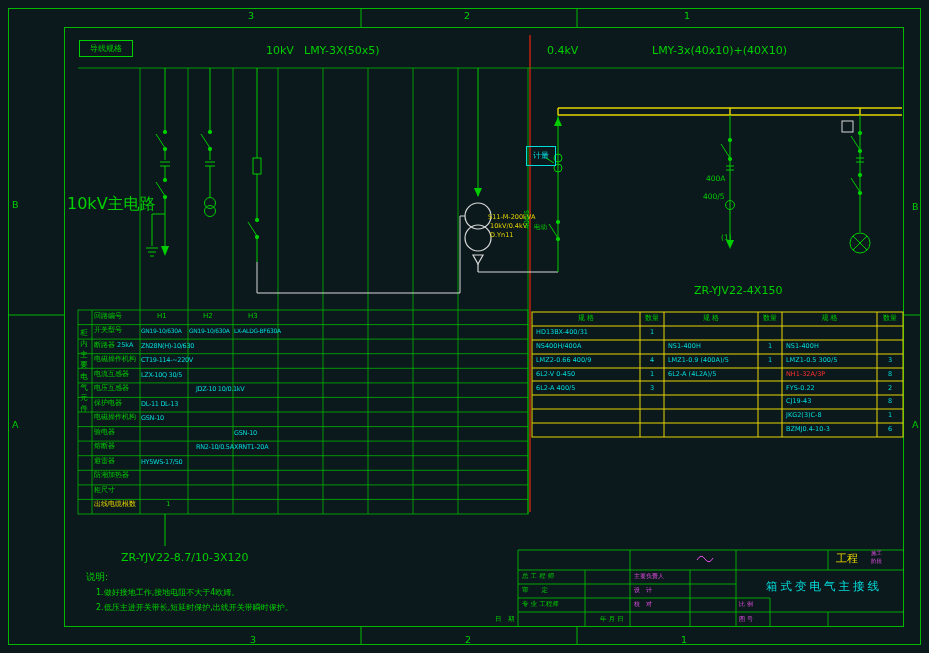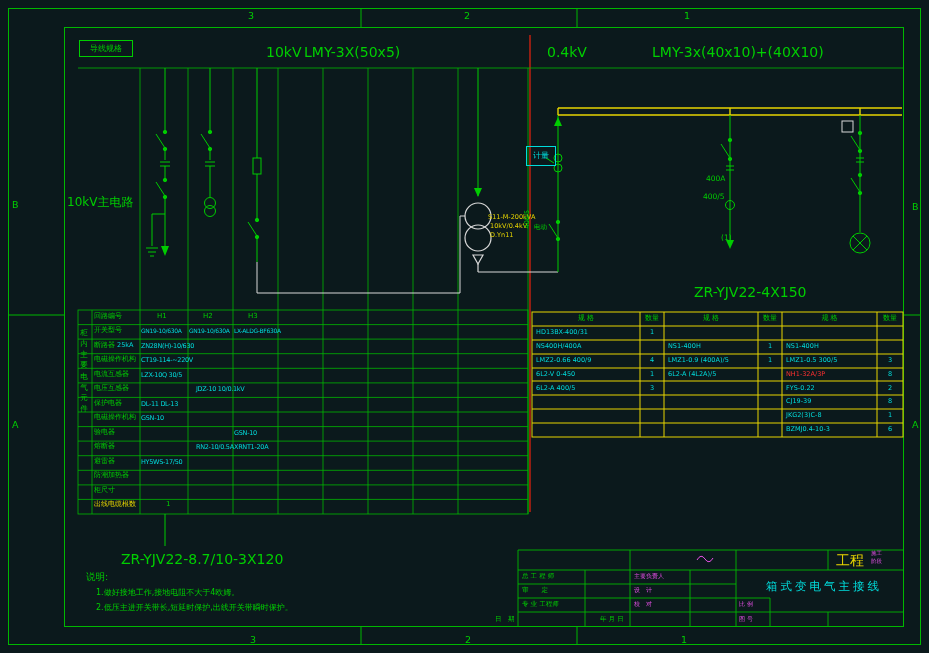--- a/index.html
+++ b/index.html
@@ -4,22 +4,22 @@
 <style>
   *{margin:0;padding:0;box-sizing:border-box}
   html,body{background:#222}
   .canvas{position:relative;width:929px;height:653px;background:#0b191c;overflow:hidden;
           font-family:"DejaVu Sans",sans-serif}
   svg{position:absolute;left:0;top:0}
   .lbl{position:absolute;white-space:nowrap;line-height:1;}
   .green{color:#00cf00}.cyan{color:#00dcdc}.yellow{color:#e8d500}
   .magenta{color:#e44fe4}.red{color:#ff3030}
   .f55{font-size:5.5px}.f6{font-size:6px}.f65{font-size:6.5px}.f7{font-size:7px}
-  .f75{font-size:7.5px}.f8{font-size:8px}.f9{font-size:14px}.f95{font-size:9.5px}
-  .f11{font-size:11.5px}.f12{font-size:12px}
+  .f75{font-size:7.5px}.f8{font-size:8px}.f9{font-size:11px}.f95{font-size:9.5px}
+  .f11{font-size:11.5px}.f12{font-size:16px}
   .box{border:1px solid #00cf00;display:flex;align-items:center;justify-content:center}
   .cybox{border:1px solid #00dcdc;display:flex;align-items:center;justify-content:center}
   .ctr{text-align:center}
   .cond{letter-spacing:-0.3px}
   .vert{writing-mode:vertical-rl;letter-spacing:11px}
   .rot90{transform:rotate(-90deg);transform-origin:0 100%}
   .ttl{letter-spacing:3px}
 </style>
 </head>
 <body>
@@ -332,21 +332,21 @@
   <span class="lbl cyan f65 ctr" style="left:640px;top:371px;width:24px">1</span>
   <span class="lbl cyan f65" style="left:668px;top:371px">6L2-A (4L2A)/5</span>
   <span class="lbl red f65" style="left:786px;top:371px">NH1-32A/3P</span>
   <span class="lbl cyan f65 ctr" style="left:877px;top:371px;width:26px">8</span>
 
   <span class="lbl cyan f65" style="left:536px;top:385px">6L2-A 400/5</span>
   <span class="lbl cyan f65 ctr" style="left:640px;top:385px;width:24px">3</span>
   <span class="lbl cyan f65" style="left:786px;top:385px">FYS-0.22</span>
   <span class="lbl cyan f65 ctr" style="left:877px;top:385px;width:26px">2</span>
 
-  <span class="lbl cyan f65" style="left:786px;top:398px">CJ19-39</span>
+  <span class="lbl cyan f65" style="left:786px;top:398px">CJ19-43</span>
   <span class="lbl cyan f65 ctr" style="left:877px;top:398px;width:26px">8</span>
 
   <span class="lbl cyan f65" style="left:786px;top:412px">JKG2(3)C-8</span>
   <span class="lbl cyan f65 ctr" style="left:877px;top:412px;width:26px">1</span>
 
   <span class="lbl cyan f65" style="left:786px;top:426px">BZMJ0.4-10-3</span>
   <span class="lbl cyan f65 ctr" style="left:877px;top:426px;width:26px">6</span>
 
   <span class="lbl yellow f9" style="left:836px;top:553px">工程</span>
   <span class="lbl magenta f55" style="left:871px;top:551px">施工</span>

